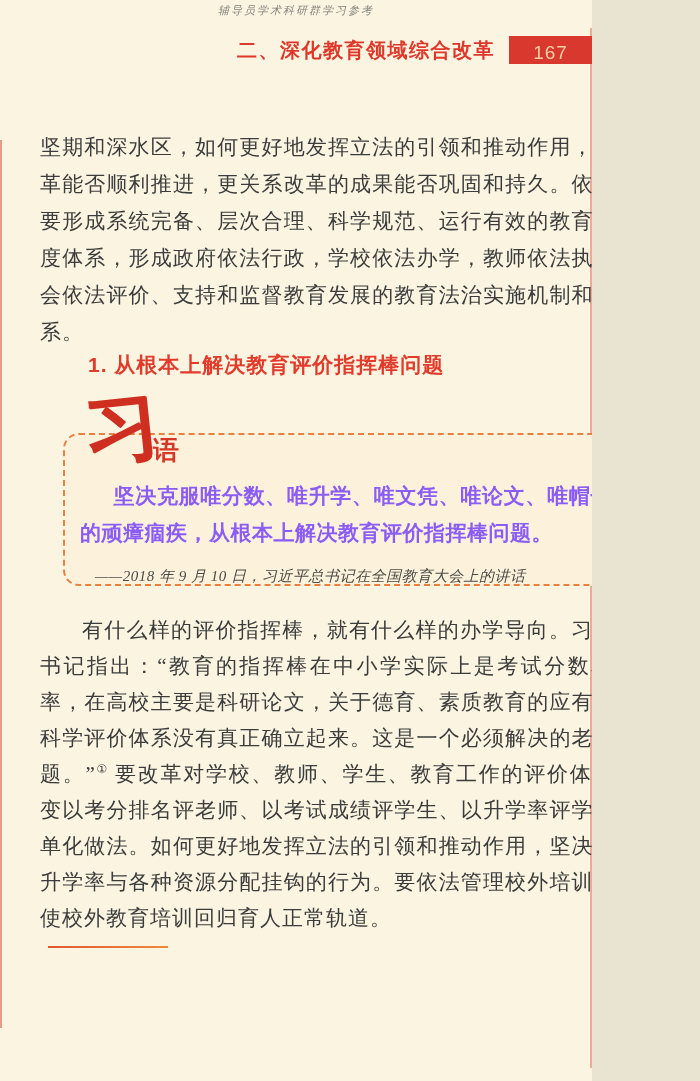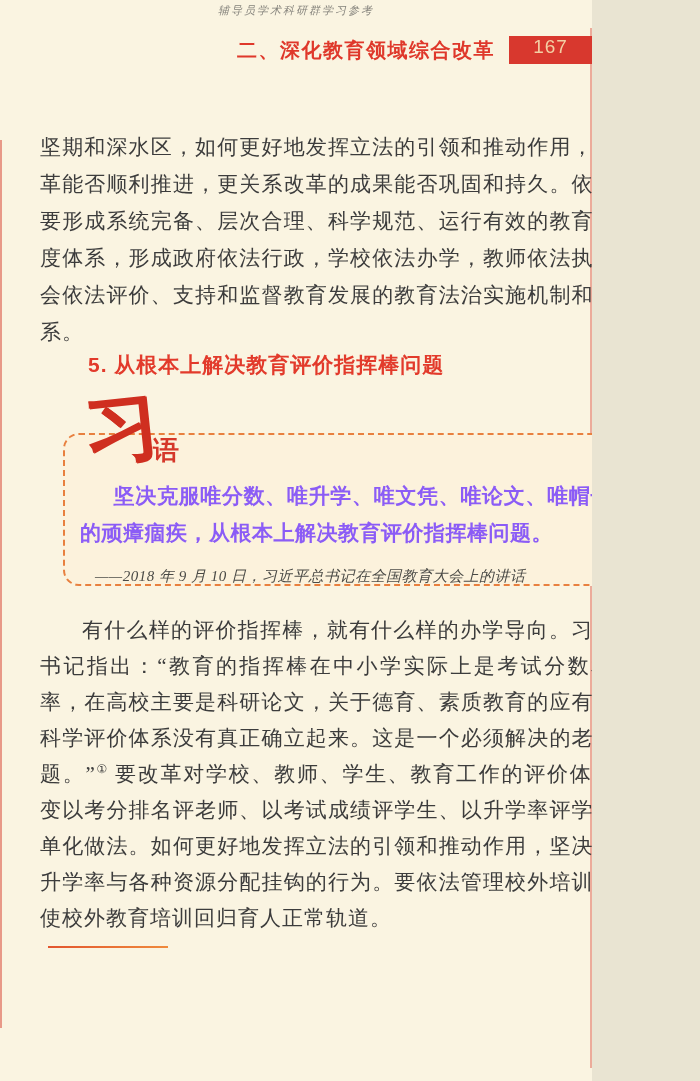--- a/index.html
+++ b/index.html
@@ -23,21 +23,21 @@
     position:absolute; top:36px; right:0; height:28px;
     display:flex; align-items:center;
   }
   .section-title {
     font-family:"Liberation Sans","DejaVu Sans",sans-serif;
     font-weight:700; font-size:20px; color:#df382b;
     letter-spacing:1.5px; margin-right:14px; line-height:28px;
   }
   .page-badge {
     width:83px; height:28px; background:#d8382e;
-    display:flex; align-items:flex-start; justify-content:center;
+    display:flex; align-items:flex-end; justify-content:center;
     font-family:"Liberation Sans","DejaVu Sans",sans-serif;
     font-size:19px; color:#f3cfa4; letter-spacing:1px;
   }
 
   .para {
     position:absolute; left:40px; width:620px;
     font-size:21px; letter-spacing:1px;
     text-align:justify; text-justify:inter-ideograph;
     color:#3c3c3c;
   }
@@ -103,21 +103,21 @@
 
   <div class="header-row">
     <div class="section-title">二、深化教育领域综合改革</div>
     <div class="page-badge">
       <span>167</span>
     </div>
   </div>
 
   <p class="para para-1">坚期和深水区，如何更好地发挥立法的引领和推动作用，关系改革能否顺利推进，更关系改革的成果能否巩固和持久。依法治教要形成系统完备、层次合理、科学规范、运行有效的教育法律制度体系，形成政府依法行政，学校依法办学，教师依法执教，社会依法评价、支持和监督教育发展的教育法治实施机制和监督体系。</p>
 
-  <div class="heading-3">5. 从根本上解决教育评价指挥棒问题</div>
+  <div class="heading-3">1. 从根本上解决教育评价指挥棒问题</div>
 
   <div class="callout">
     <div class="callout-logo-main">习</div>
     <div class="callout-logo-sub">语</div>
     <div class="callout-quote">坚决克服唯分数、唯升学、唯文凭、唯论文、唯帽子的顽瘴痼疾，从根本上解决教育评价指挥棒问题。</div>
     <div class="callout-attribution">——2018 年 9 月 10 日，习近平总书记在全国教育大会上的讲话</div>
   </div>
 
   <p class="para para-2"><span>有什么样的评价指挥棒，就有什么样的办学导向。习近平总书记指出：“教育的指挥棒在中小学实际上是考试分数和升学率，在高校主要是科研论文，关于德育、素质教育的应有地位和科学评价体系没有真正确立起来。这是一个必须解决的老大难问题。”</span><span class="fn-sup">①</span><span> 要改革对学校、教师、学生、教育工作的评价体系，改变以考分排名评老师、以考试成绩评学生、以升学率评学校的简单化做法。如何更好地发挥立法的引领和推动作用，坚决破除把升学率与各种资源分配挂钩的行为。要依法管理校外培训机构，使校外教育培训回归育人正常轨道。</span></p>
 

